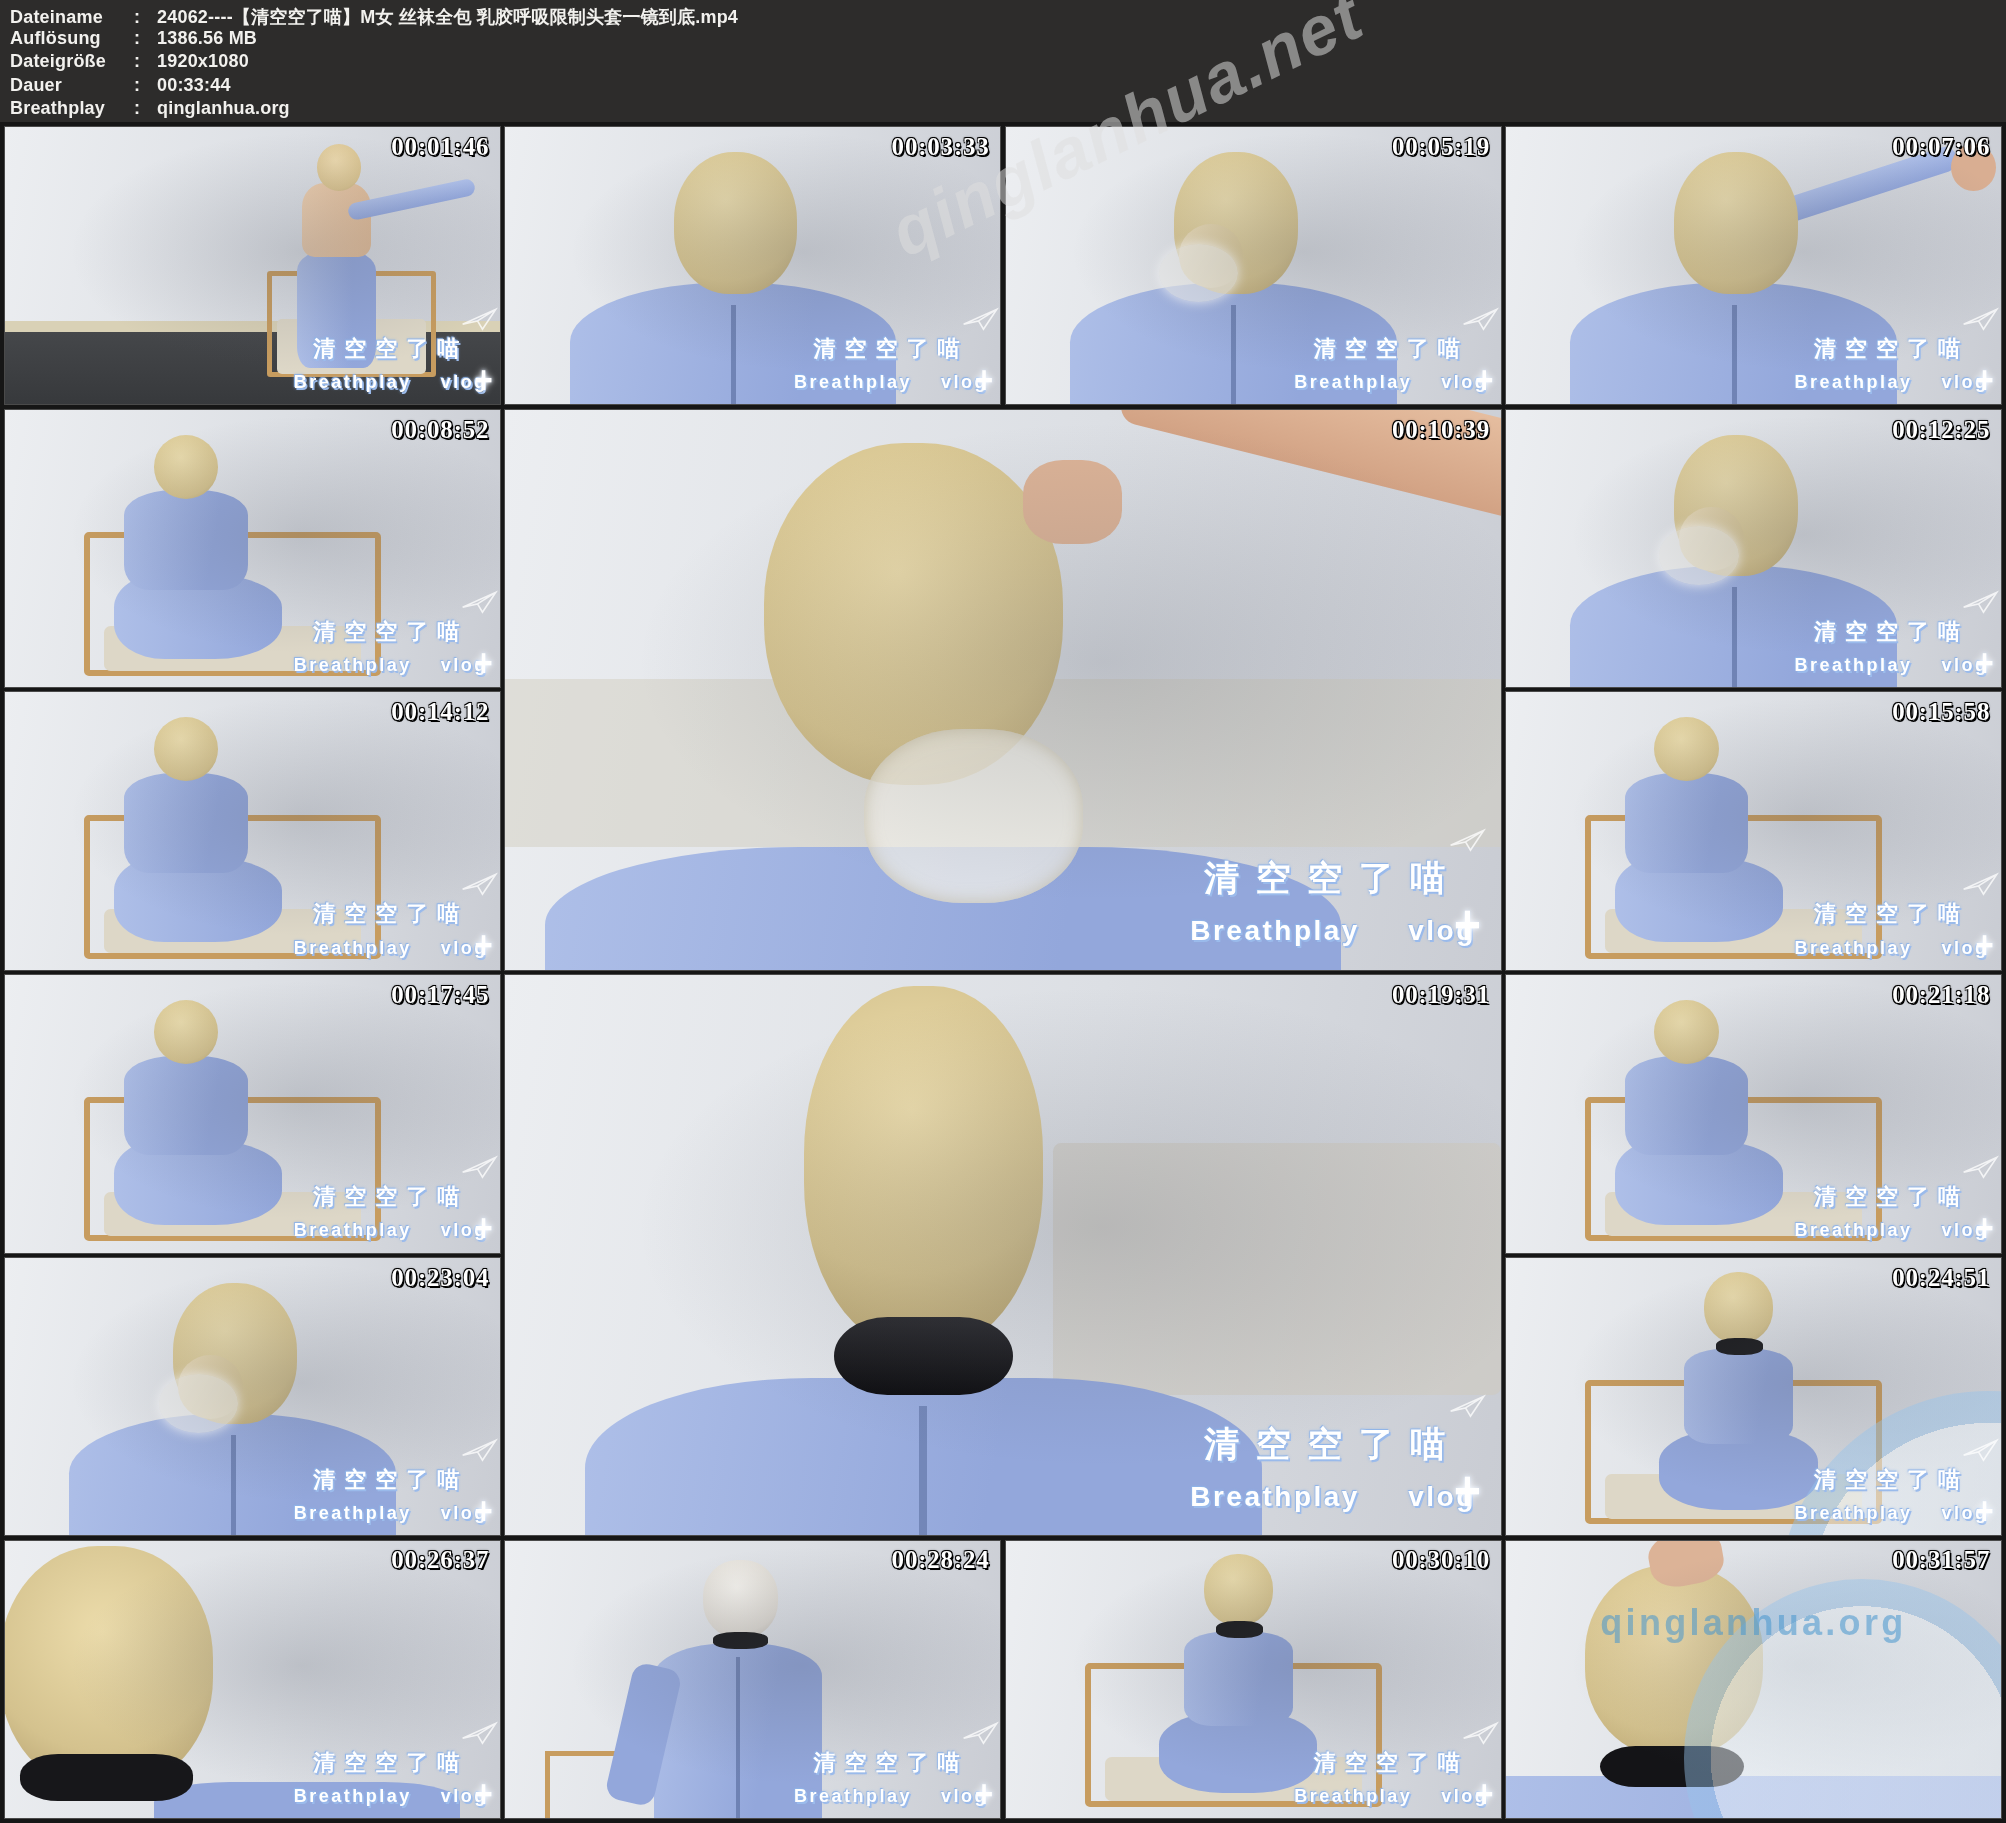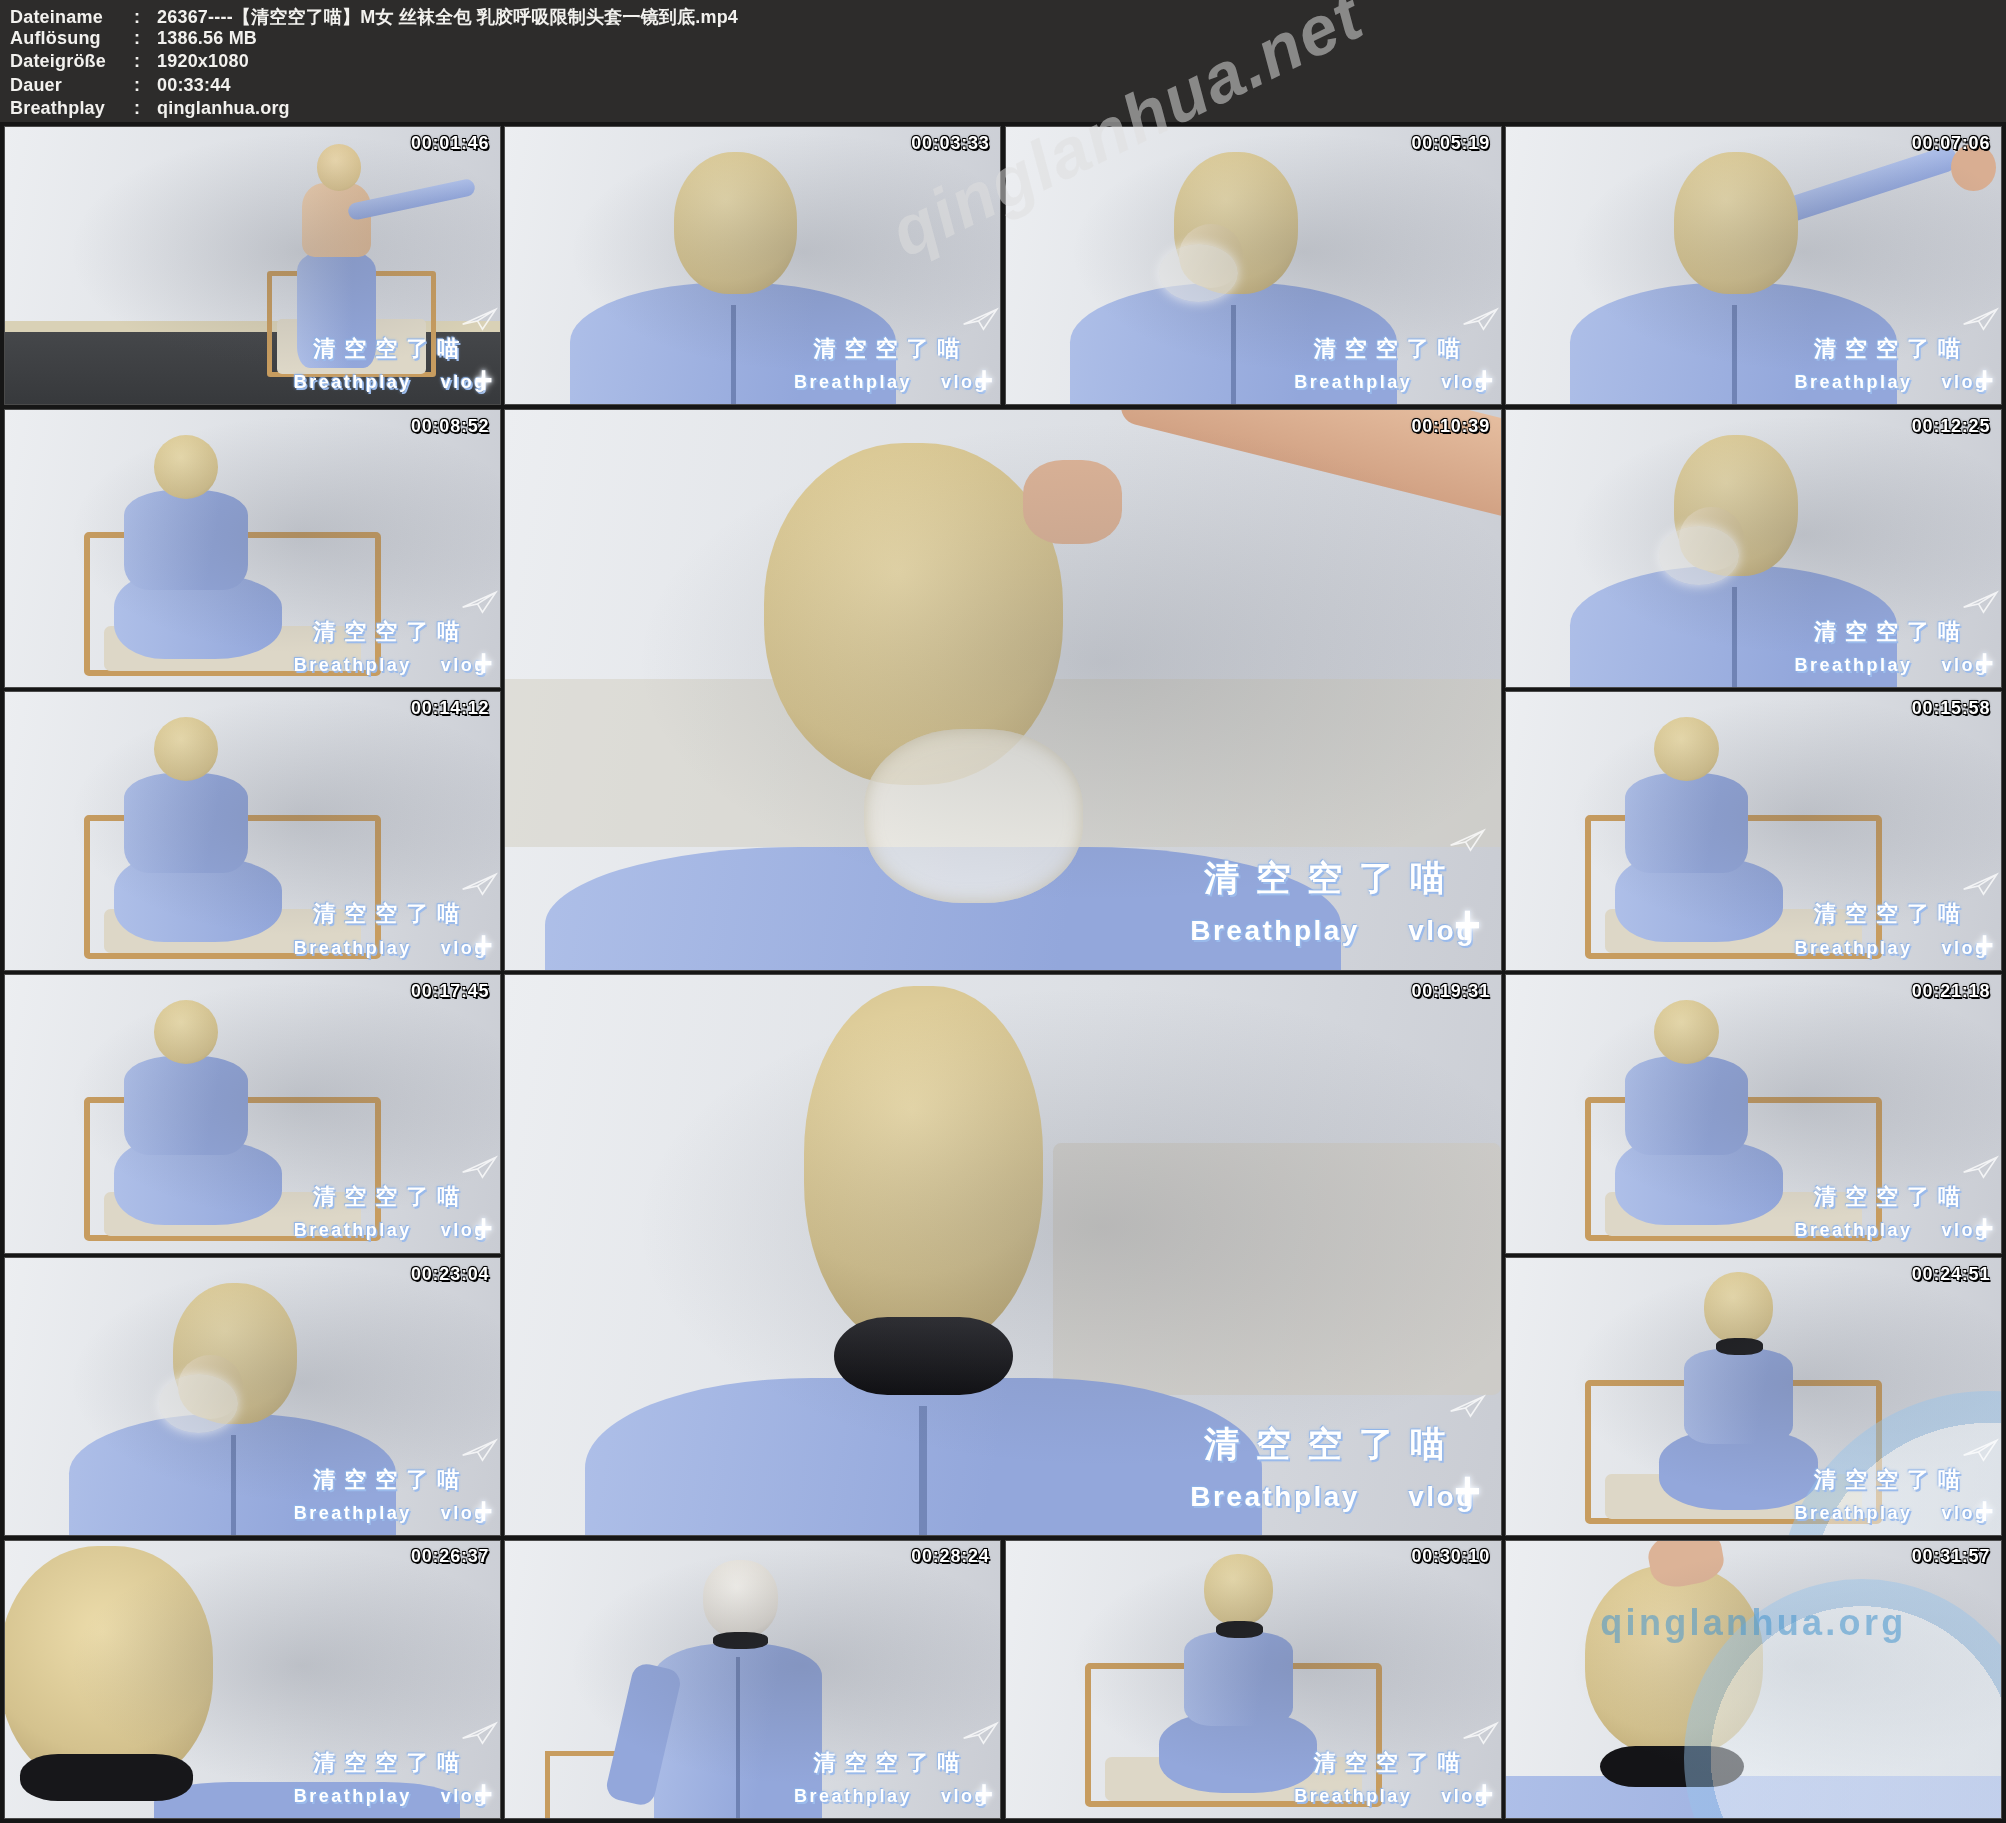--- a/index.html
+++ b/index.html
@@ -128,32 +128,32 @@
           text-shadow:0 0 3.3px #8fb4e8, 1.7px 1.7px 0 #9dbcec, -0.8px -0.8px 0.8px #8fb4e8;}
   .wm.large .l1{font-size:35px;letter-spacing:16.5px;}
   .wm.large .l2{margin-top:13.2px;font-size:28px;word-spacing:38px;}
   .wm .sparkle{position:absolute;right:-5px;top:28px;font-size:31px;font-weight:bold;color:#fff;
           text-shadow:0 0 6.6px #fff,0 0 3.3px #cfe0f8;transform:scale(1,1.25);}
   .wm.large .sparkle{font-size:46px;top:43px;}
   .wm svg{position:absolute;right:-11.6px;top:-28px;opacity:.85;}
 
   
   .ts{position:absolute;top:5.8px;right:10.7px;z-index:12;color:#fff;
-      font-family:Liberation Sans, sans-serif;font-weight:bold;font-size:18px;letter-spacing:0.8px;
+      font-family:Liberation Serif, serif;font-weight:bold;font-size:25px;letter-spacing:0.8px;
       text-shadow:1.7px 1.7px 0 #000,-0.8px -0.8px 0 #000,0.8px -0.8px 0 #000,-0.8px 0.8px 0 #000,0 0 2.5px #000;}
 </style>
 </head>
 <body>
 
 <div id="page">
   <div id="header">
       <div class="hrow">
         <span class="hlabel">Dateiname</span>
         <span class="hsep">:</span>
-        <span class="hvalue">26367----【清空空了喵】M女 丝袜全包 乳胶呼吸限制头套一镜到底.mp4</span>
+        <span class="hvalue">24062----【清空空了喵】M女 丝袜全包 乳胶呼吸限制头套一镜到底.mp4</span>
       </div>
       <div class="hrow">
         <span class="hlabel">Auflösung</span>
         <span class="hsep">:</span>
         <span class="hvalue">1386.56 MB</span>
       </div>
       <div class="hrow">
         <span class="hlabel">Dateigröße</span>
         <span class="hsep">:</span>
         <span class="hvalue">1920x1080</span>

